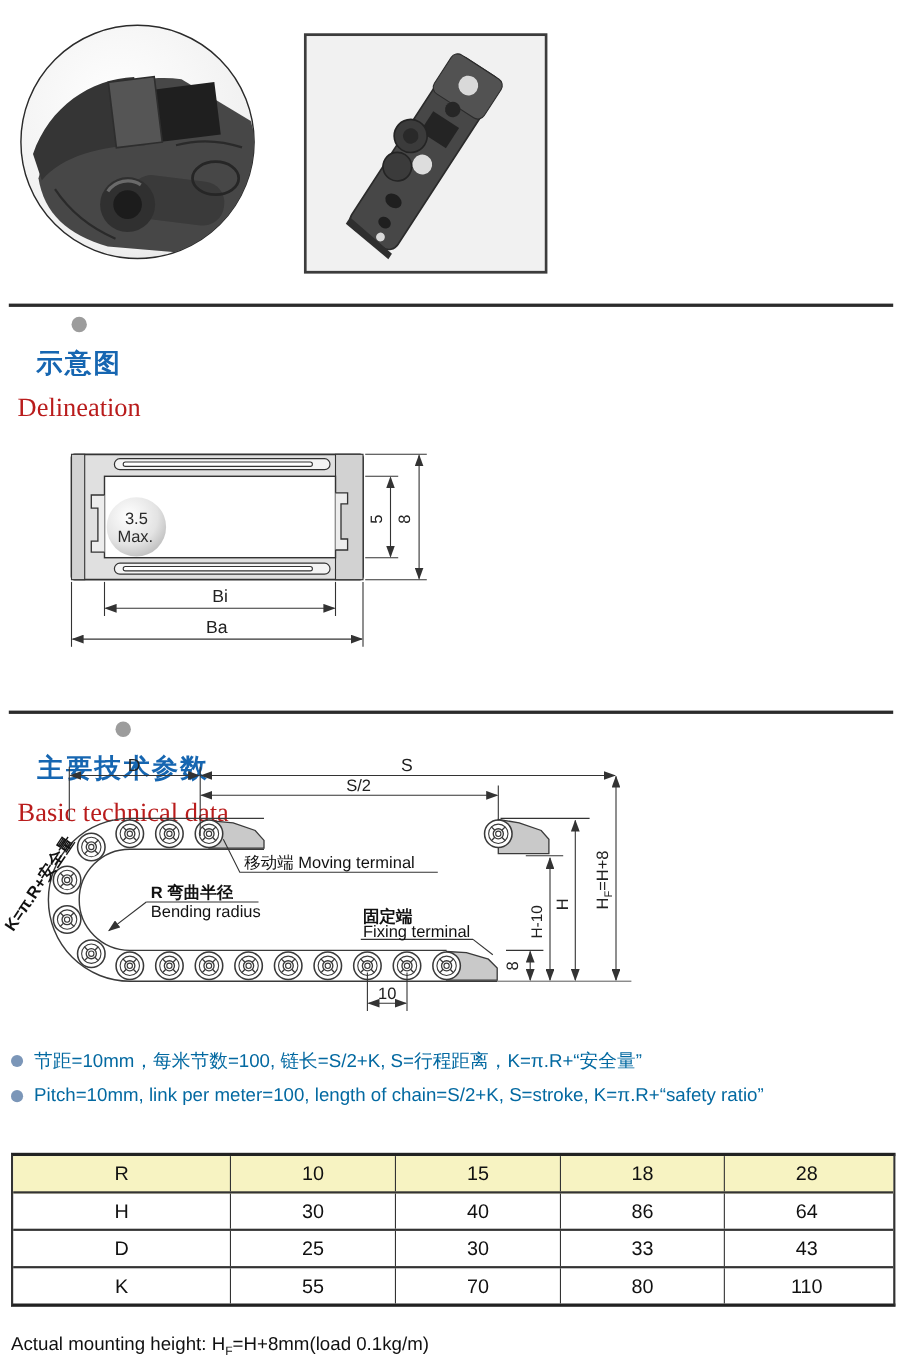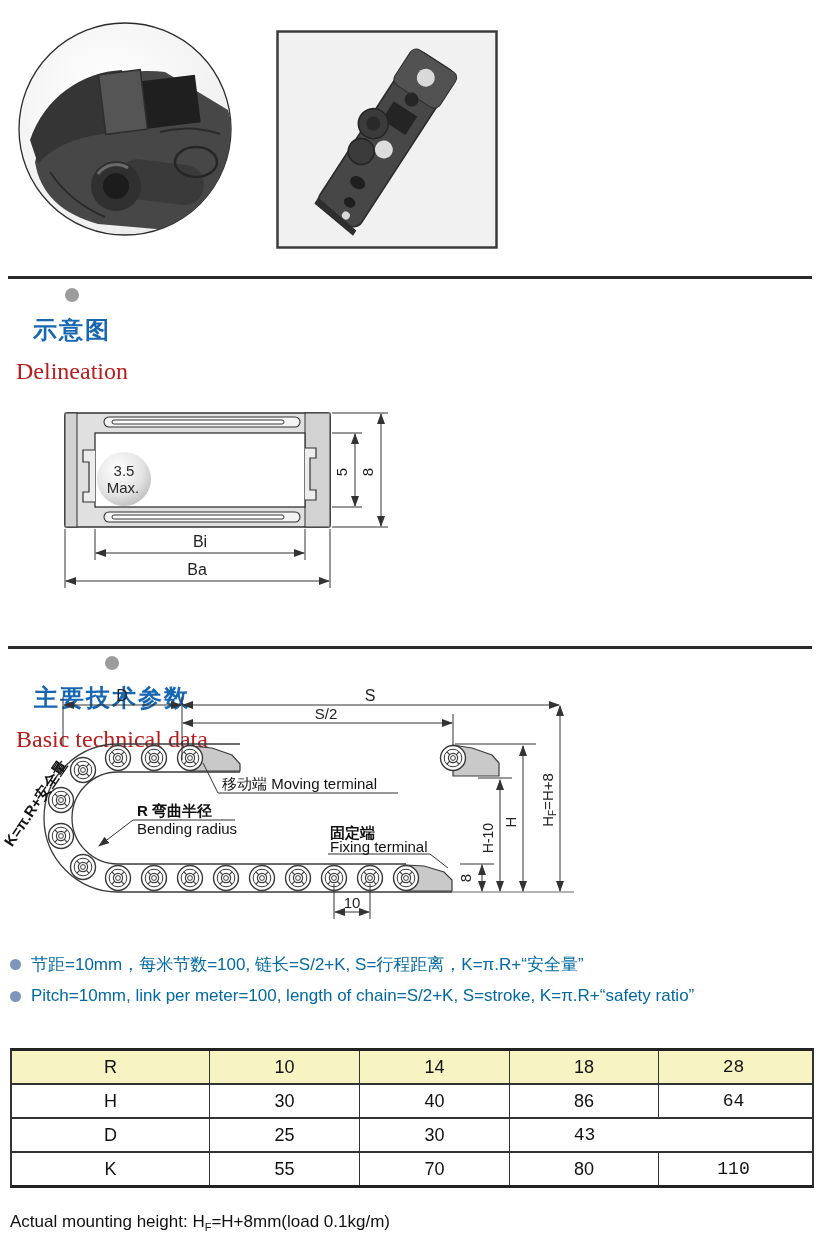--- a/index.html
+++ b/index.html
@@ -11,21 +11,21 @@
   .sec-bullet{width:14px;height:14px;border-radius:50%;background:#9c9c9c;flex:0 0 auto;}
   .sec-zh{font-size:24px;font-weight:bold;color:#1666b1;letter-spacing:2px;}
   .sec-en{font-size:24px;color:#b91c1c;font-family:Liberation Serif, serif;}
   .note-line{position:absolute;left:10px;display:flex;align-items:center;gap:10px;font-size:17px;color:#0369a1;}
   .note-bullet{width:11px;height:11px;border-radius:50%;background:#7b96b8;flex:0 0 auto;}
   .spec-table{position:absolute;left:10px;top:1048px;width:800px;border-top:3px solid #222;border-bottom:3px solid #222;border-left:2px solid #333;border-right:2px solid #333;}
   .trow{display:grid;grid-template-columns:198px 150px 150px 149px 149px;height:32px;border-bottom:2px solid #333;}
   .trow:last-child{border-bottom:none;}
   .trow.hdr{background:#f7f3c2;}
   .tcell{display:flex;align-items:center;justify-content:center;font-size:18px;color:#111;border-right:1.5px solid #333;}
-  .tcell:last-child{border-right:none;font-family:Liberation Mono, monospace;}
+  .tcell:last-child{border-right:none;}
   .footer-line{position:absolute;left:10px;font-size:17px;color:#111;}
   .footer-line sub{font-size:11px;}
   svg text{font-family:"Liberation Sans","DejaVu Sans",sans-serif;}
 </style>
 </head>
 <body>
 
 <div class="page">
 
   <svg class="abs" style="left:10px;top:12px" width="232" height="236" viewBox="0 0 232 236">
@@ -228,35 +228,36 @@
   </div>
   <div class="note-line" style="top:986px">
     <span class="note-bullet"></span>
     <span>Pitch=10mm, link per meter=100, length of chain=S/2+K, S=stroke, K=π.R+“safety ratio”</span>
   </div>
 
   <div class="spec-table">
     <div class="trow hdr">
       <div class="tcell">R</div>
       <div class="tcell">10</div>
-      <div class="tcell">14</div>
+      <div class="tcell">15</div>
       <div class="tcell">18</div>
       <div class="tcell">28</div>
     </div>
     <div class="trow">
       <div class="tcell">H</div>
       <div class="tcell">30</div>
       <div class="tcell">40</div>
       <div class="tcell">86</div>
       <div class="tcell">64</div>
     </div>
     <div class="trow">
       <div class="tcell">D</div>
       <div class="tcell">25</div>
       <div class="tcell">30</div>
+      <div class="tcell">33</div>
       <div class="tcell">43</div>
     </div>
     <div class="trow">
       <div class="tcell">K</div>
       <div class="tcell">55</div>
       <div class="tcell">70</div>
       <div class="tcell">80</div>
       <div class="tcell">110</div>
     </div>
   </div>

